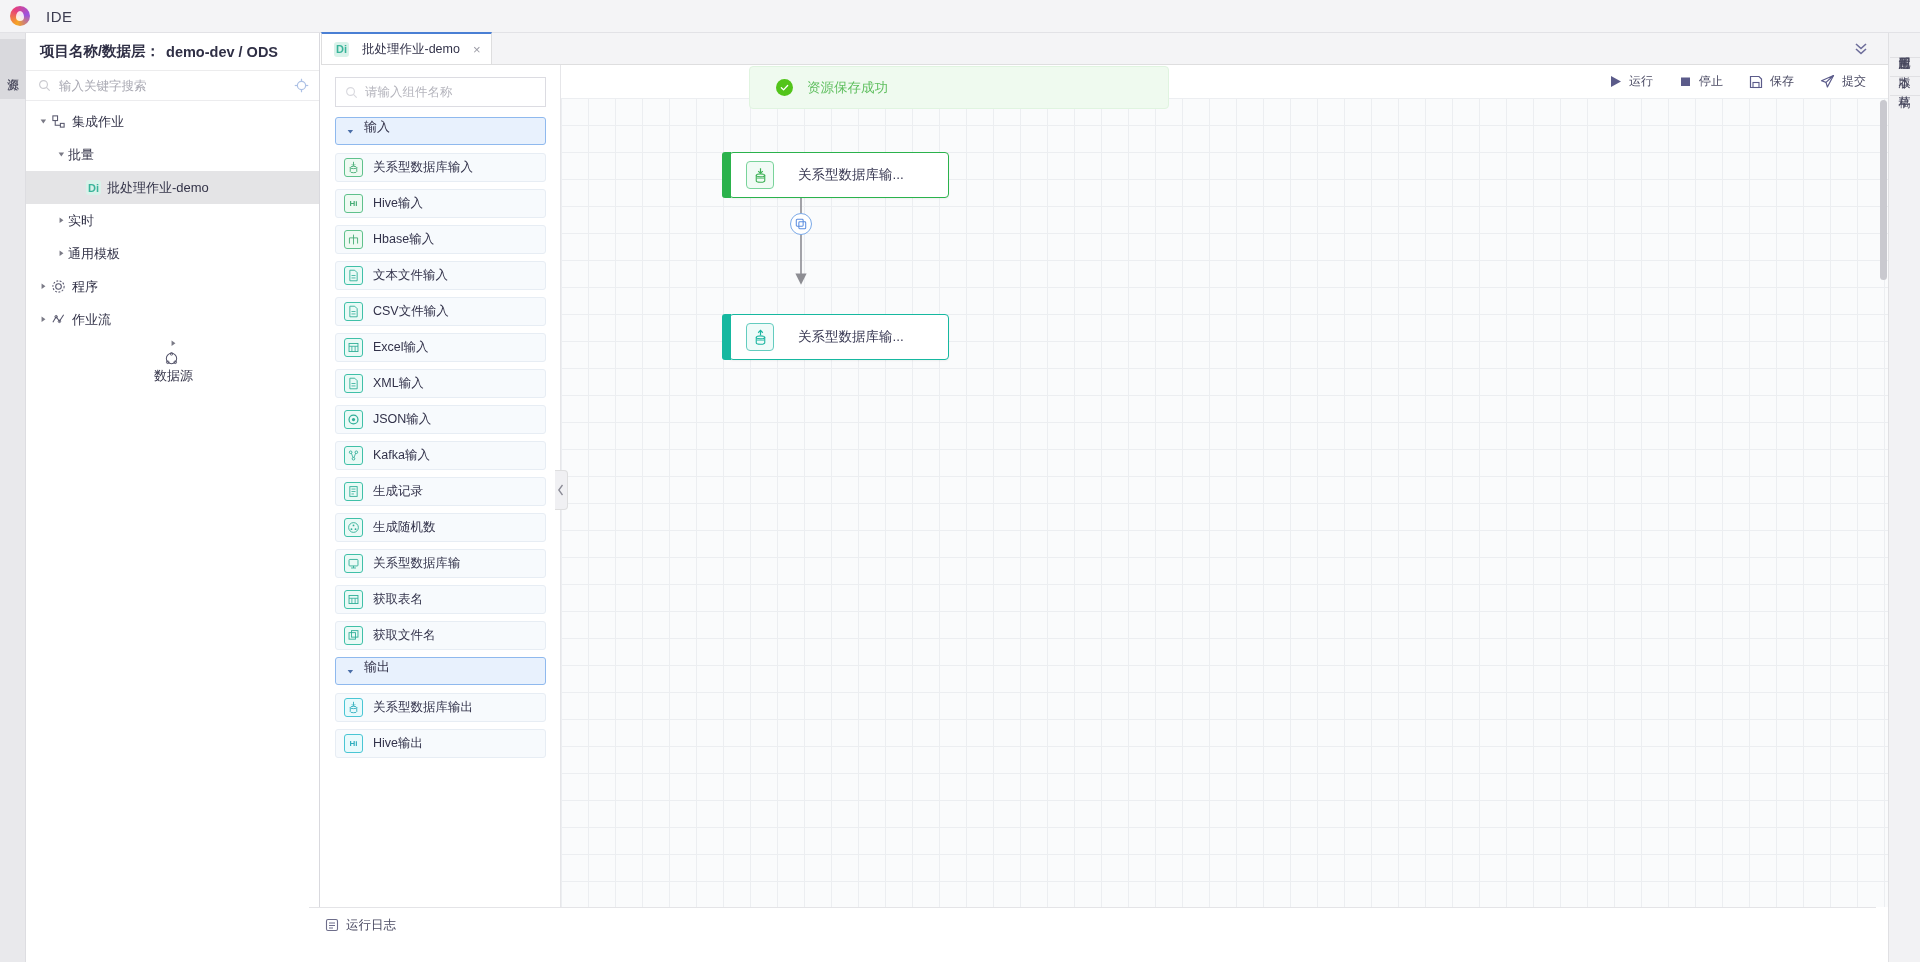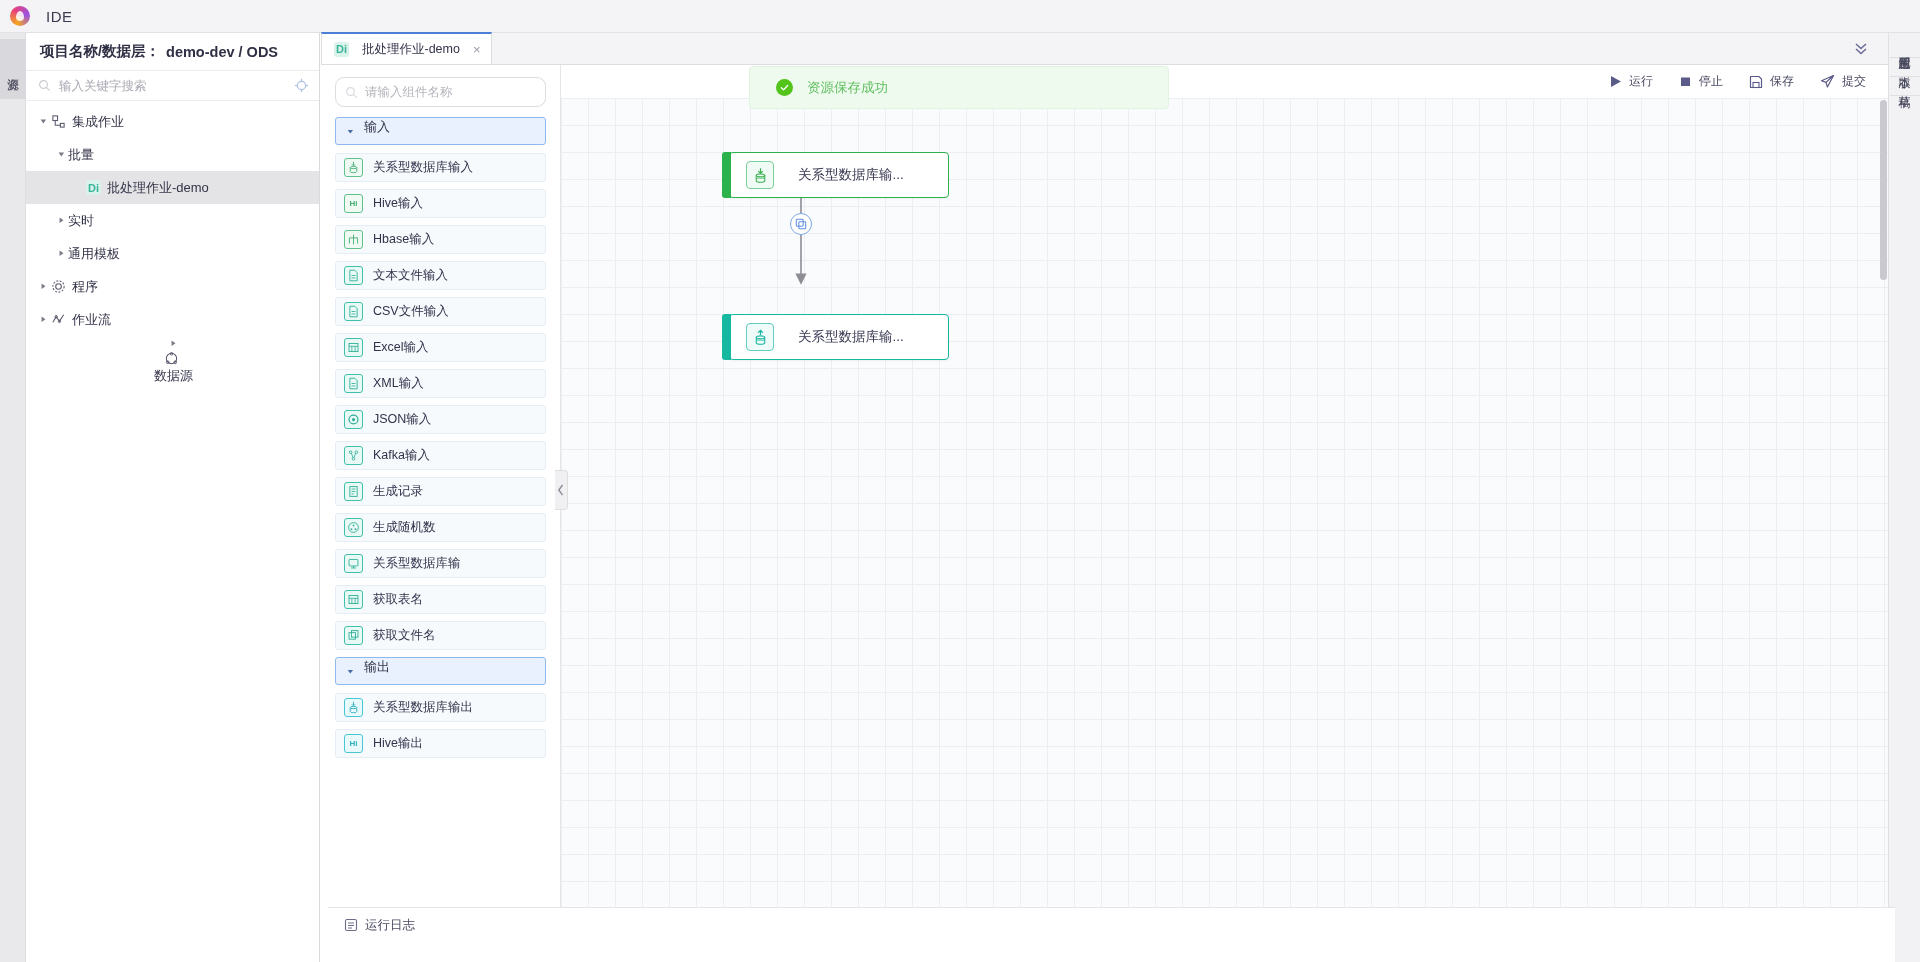--- a/index.html
+++ b/index.html
@@ -76,21 +76,21 @@
     color: #39b49a; font-size: 11px; display: flex; align-items: center; justify-content: center;
     margin-right: 6px; flex: 0 0 auto; font-weight: bold;
   }
 
   
   .palette {
     position: absolute; left: 321px; top: 65px; width: 240px; height: 842px;
     background: #fff; border-right: 1px solid #e6e6e9; overflow: hidden;
   }
   .palette-search {
-    margin: 12px 14px 10px 14px; height: 30px; border: 1px solid #dcdce2; border-radius: 9px;
+    margin: 12px 14px 10px 14px; height: 30px; border: 1px solid #dcdce2; border-radius: 0;
     display: flex; align-items: center; padding: 0 9px; background: #fff;
   }
   .palette-search .mag { width: 13px; height: 13px; opacity: .4; flex:0 0 auto; }
   .palette-search input {
     border: 0; outline: 0; flex: 1; font-size: 12.5px; padding-left: 7px;
     font-family: "Liberation Sans", sans-serif; color: #3d3d55; background: transparent;
   }
   .palette-search input::placeholder { color: #b5b5bd; }
 
   .pal-list { height: 800px; overflow: hidden; padding: 0 14px; }
@@ -199,21 +199,21 @@
     display: flex; flex-direction: column; align-items: center; padding-top: 6px;
   }
   .rr-item {
     writing-mode: vertical-rl; text-orientation: upright; font-size: 12px; color: #46465c;
     padding: 9px 0; width: 30px; display: flex; align-items: center; justify-content: center;
     border-bottom: 1px solid #e0e0e3; cursor: pointer; line-height: 14px;
   }
 
   
   .bottombar {
-    position: absolute; left: 328px; bottom: 0; width: 1567px; height: 55px;
+    position: absolute; left: 309px; bottom: 0; width: 1567px; height: 55px;
     background: #fff; border-top: 1px solid #e4e4e7; display: flex; align-items: flex-start;
     padding: 9px 0 0 16px; gap: 7px;
   }
   .bb-label { font-size: 12.5px; color: #4a4a62; cursor: pointer; }
   .scrollbar-v {
     position: absolute; right: 33px; top: 100px; width: 7px; height: 180px;
     background: #c9c9cf; border-radius: 4px;
   }
 </style>
 </head>

